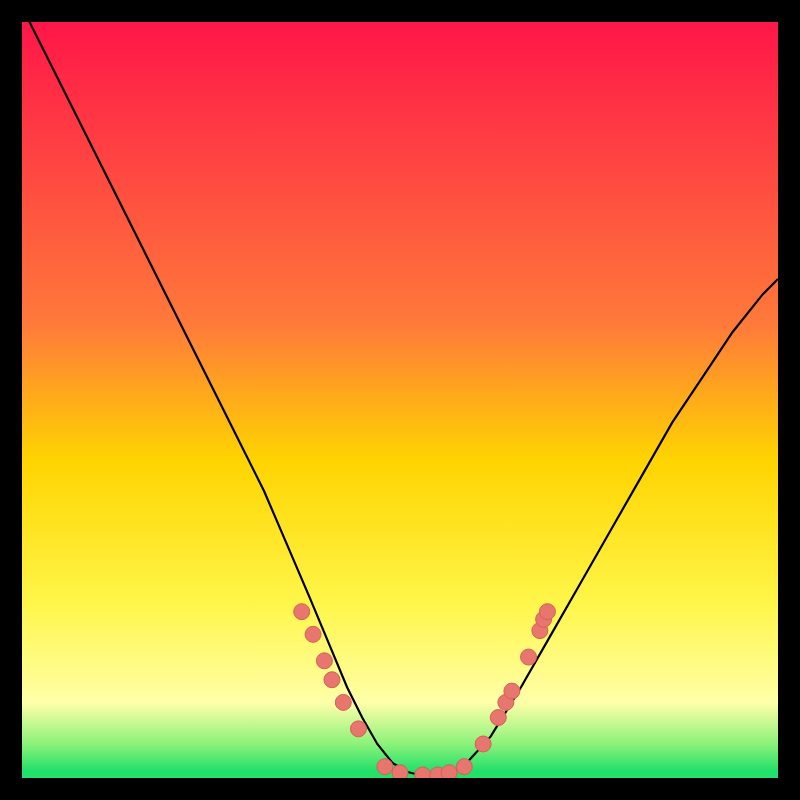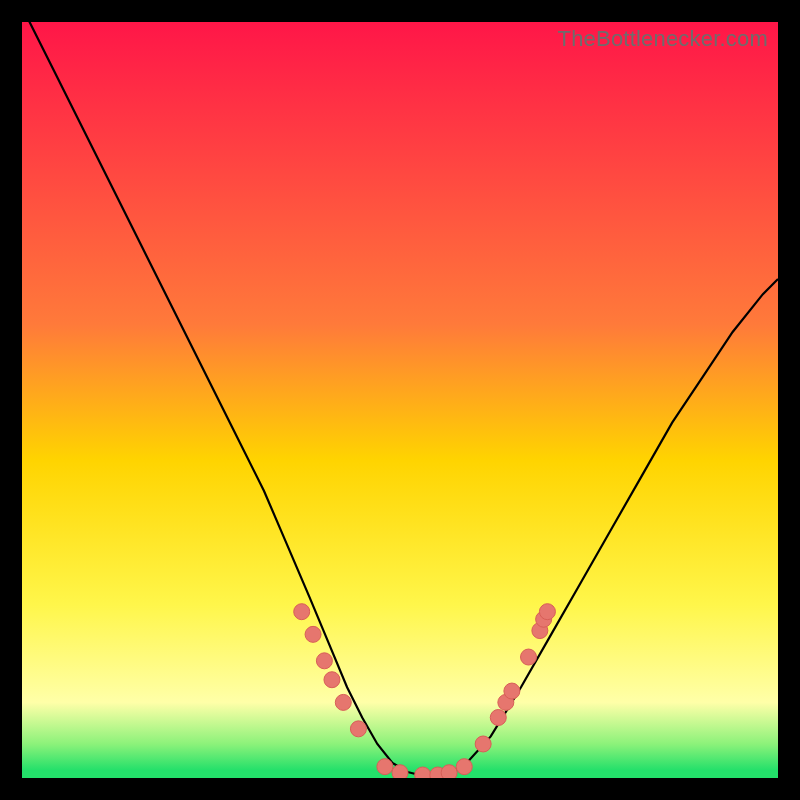--- a/index.html
+++ b/index.html
@@ -60,21 +60,20 @@
             <stop offset="77.00%" stop-color="#fff64a"></stop>
             <stop offset="90.00%" stop-color="#ffffa8"></stop>
             <stop offset="95.50%" stop-color="#8cf27a"></stop>
             <stop offset="99.00%" stop-color="#23e06a"></stop>
             <stop offset="100.00%" stop-color="#23e06a"></stop>
           </linearGradient>
       </defs>
       <rect x="0" y="0" width="756" height="756" fill="url(#bg)"></rect>
     </svg>
 
-    <div class="watermark">TheBottlenecker.com</div>
 
     <svg class="curve" viewBox="0 0 756 756" preserveAspectRatio="none">
       <path id="curve-path" fill="none" stroke-width="2.2" d="M0.00 -15.12 L30.24 45.36 L60.48 105.84 L90.72 166.32 L120.96 226.80 L151.20 287.28 L181.44 347.76 L211.68 408.24 L241.92 468.72 L264.60 521.64 L287.28 574.56 L306.18 619.92 L325.08 665.28 L340.20 695.52 L355.32 721.98 L370.44 740.88 L385.56 749.95 L400.68 753.73 L415.80 753.73 L430.92 749.95 L446.04 739.37 L468.72 714.42 L498.96 665.28 L529.20 612.36 L559.44 559.44 L589.68 506.52 L619.92 453.60 L650.16 400.68 L680.40 355.32 L710.64 309.96 L740.88 272.16 L756.00 257.04" stroke="#000000"></path>
       <g id="dots">
           <circle cx="279.72" cy="589.68" r="8" fill="#e6766e" stroke="#d85e57" stroke-width="1"></circle>
           <circle cx="291.06" cy="612.36" r="8" fill="#e6766e" stroke="#d85e57" stroke-width="1"></circle>
           <circle cx="302.40" cy="638.82" r="8" fill="#e6766e" stroke="#d85e57" stroke-width="1"></circle>
           <circle cx="309.96" cy="657.72" r="8" fill="#e6766e" stroke="#d85e57" stroke-width="1"></circle>
           <circle cx="321.30" cy="680.40" r="8" fill="#e6766e" stroke="#d85e57" stroke-width="1"></circle>
           <circle cx="336.42" cy="706.86" r="8" fill="#e6766e" stroke="#d85e57" stroke-width="1"></circle>

